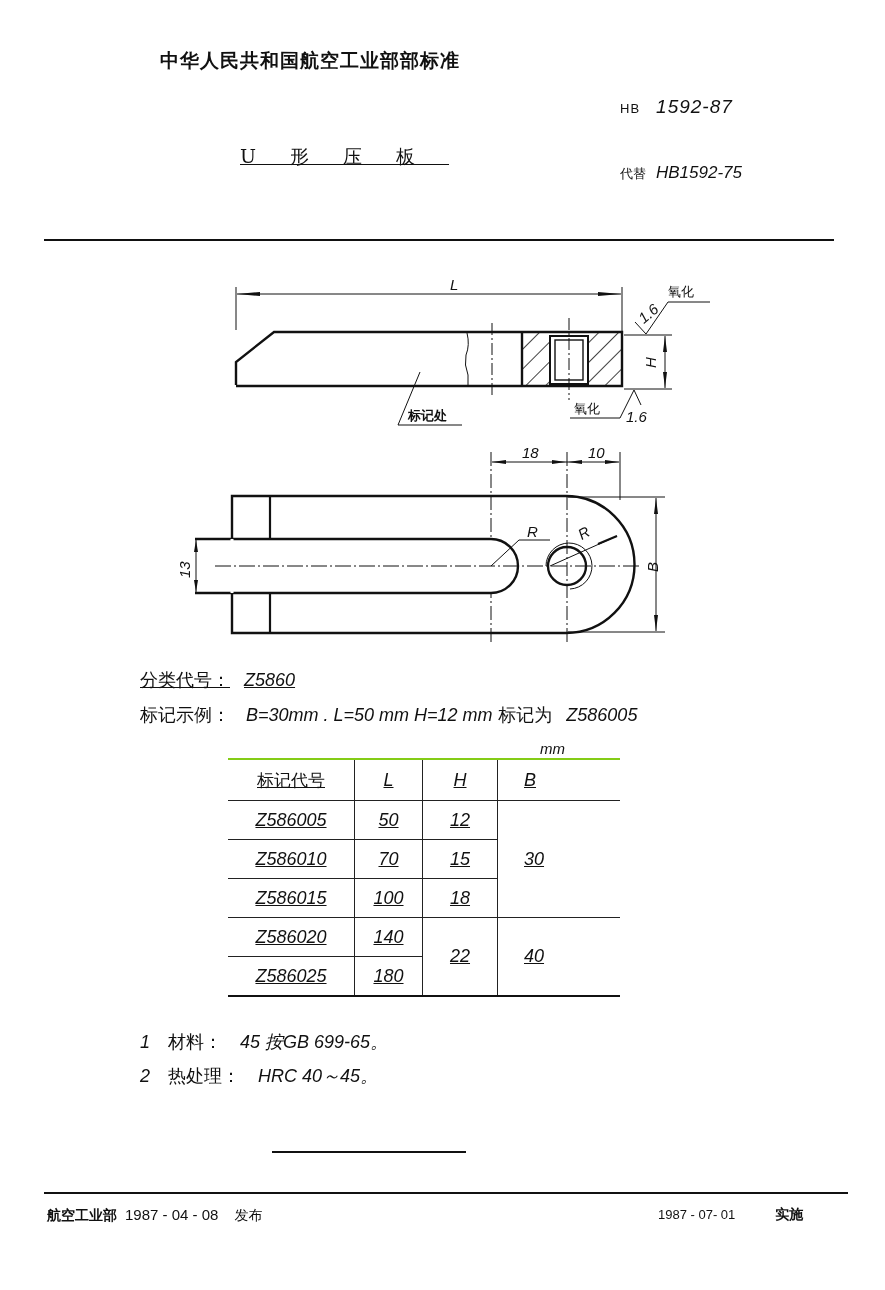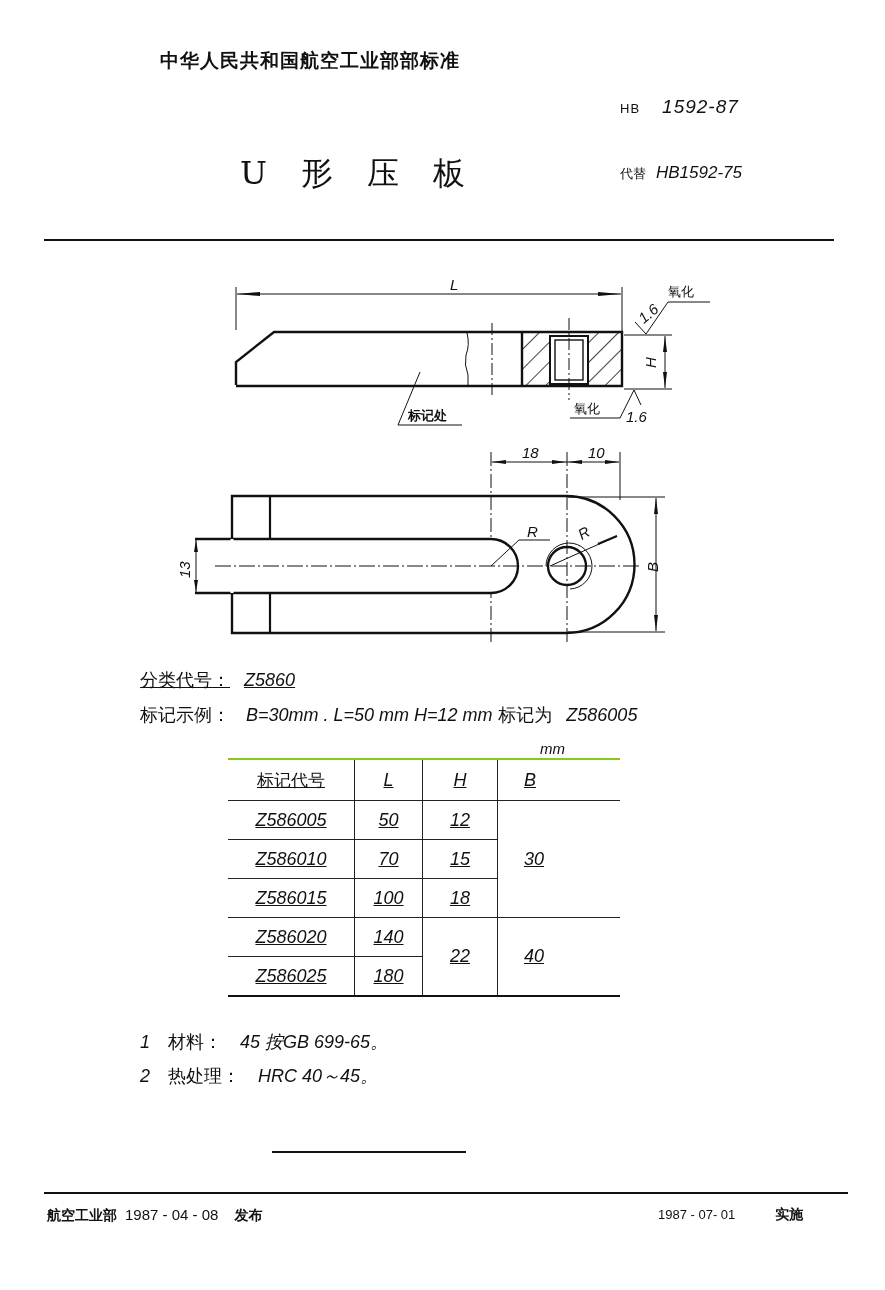--- a/index.html
+++ b/index.html
@@ -10,24 +10,25 @@
     .abs { position: absolute; }
     .header-org {
       left: 160px; top: 48px; font-size: 19px; font-weight: bold; letter-spacing: 1px;
       font-family: Liberation Serif, serif;
       text-align: right;
     }
     .std-no {
       left: 620px; top: 96px; font-size: 19px; font-style: italic;
       font-family: "Liberation Sans", sans-serif; letter-spacing: 1px;
     }
-    .std-no .pre { font-style: normal; font-size: 13px; margin-right: 22px; }
+    .std-no .pre { font-style: normal; font-size: 13px; margin-right: 16px; }
     .doc-title {
-      left: 240px; top: 152px; font-size: 32px; letter-spacing: 34px;
+      left: 240px; top: 144px; font-size: 19px; letter-spacing: 34px;
       font-family: "DejaVu Serif", serif;
+      text-decoration: underline;
     }
     .replaces {
       left: 620px; top: 163px; font-size: 17px; font-style: italic;
       font-family: "Liberation Sans", sans-serif;
     }
     .replaces .lbl { font-style: normal; font-size: 13px; margin-right: 10px; }
     .rule-top {
       left: 44px; top: 239px; width: 790px; height: 2px; background: #111;
     }
     svg.drawing { position: absolute; left: 0; top: 0; }
@@ -67,21 +68,21 @@
     .notes .n { display: inline-block; width: 28px; font-family: "Liberation Sans", sans-serif; font-style: italic; }
     .notes .k { display: inline-block; }
     .notes .v { font-family: "Liberation Sans", sans-serif; font-style: italic; margin-left: 18px; }
     .end-rule { left: 272px; top: 1151px; width: 194px; height: 2px; background: #111; }
     .rule-bottom { left: 44px; top: 1192px; width: 804px; height: 2px; background: #111; }
     .footer-left {
       left: 47px; top: 1206px; font-size: 14px;
     }
     .footer-left .org { font-weight: bold; }
     .footer-left .date { font-family: "Liberation Sans", sans-serif; margin: 0 16px 0 8px; font-size: 15px; }
-    .footer-left .act { font-weight: bold; }
+    .footer-left .act { font-weight: normal; }
     .footer-right { left: 658px; top: 1206px; font-size: 14px; }
     .footer-right .date { font-family: "Liberation Sans", sans-serif; font-size: 13px; margin-right: 40px; }
     .footer-right .act { font-weight: bold; }
   </style>
 </head>
 <body>
 
 <div class="abs header-org">中华人民共和国航空工业部部标准</div>
 <div class="abs std-no"><span class="pre">HB</span><span>1592-87</span></div>
 <div class="abs doc-title">U形压板</div>

